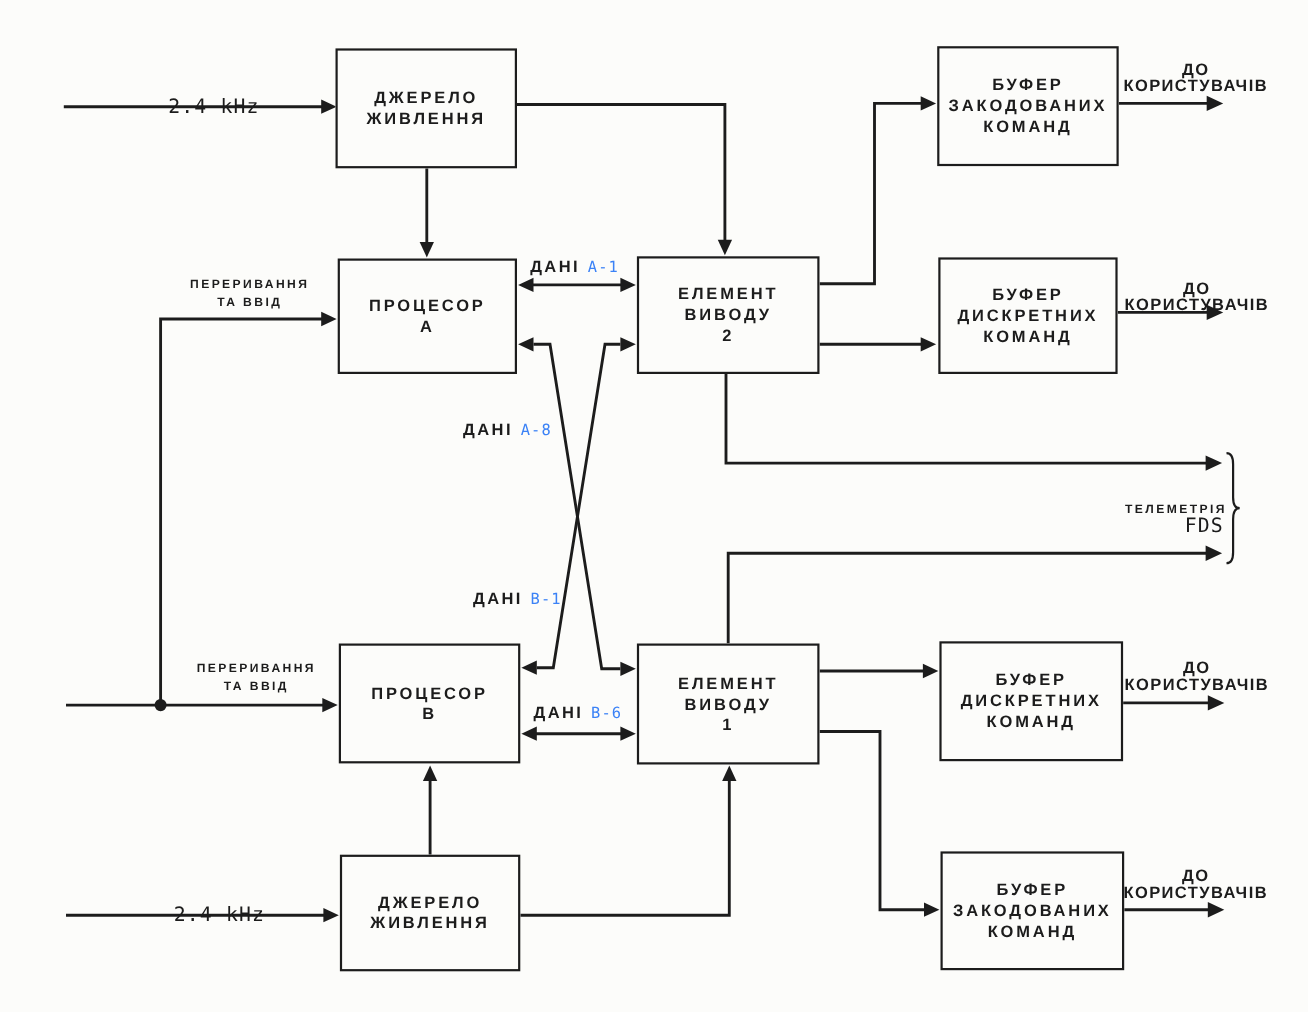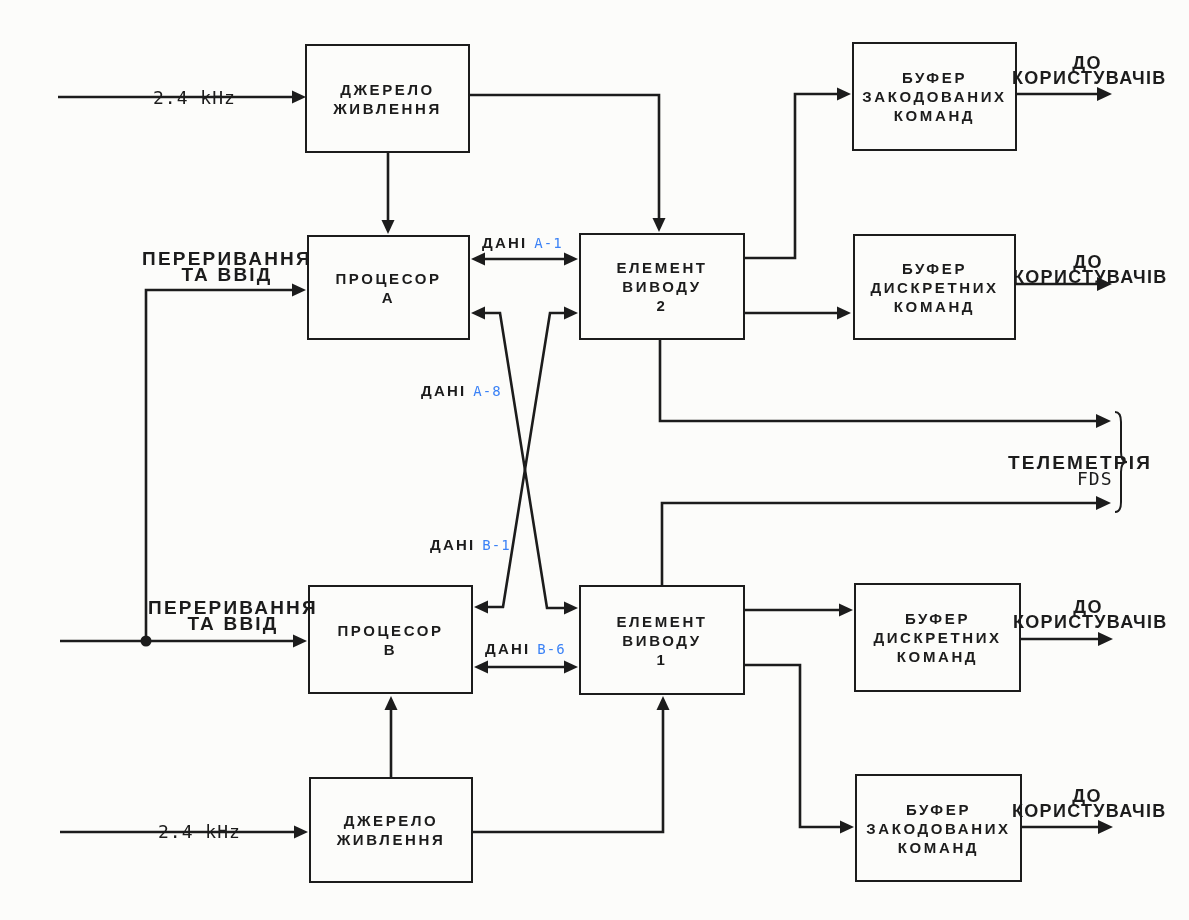--- a/index.html
+++ b/index.html
@@ -29,26 +29,26 @@
     font-weight:bold;
     font-size:15px;
     line-height:19px;
     letter-spacing:2.6px;
   }
   .edge-label{
     position:absolute;
     white-space:pre-line;
     text-align:center;
     font-weight:bold;
-    font-size:19px;
+    font-size:11px;
     line-height:16px;
     letter-spacing:2.2px;
   }
   .users-label{
-    font-size:18px;
+    font-size:15px;
     line-height:15px;
     letter-spacing:1.3px;
   }
   .mono-label{
     font-family:"DejaVu Sans Mono", monospace;
     font-weight:normal;
     font-size:18px;
     letter-spacing:1px;
     margin-top:19px;
   }

